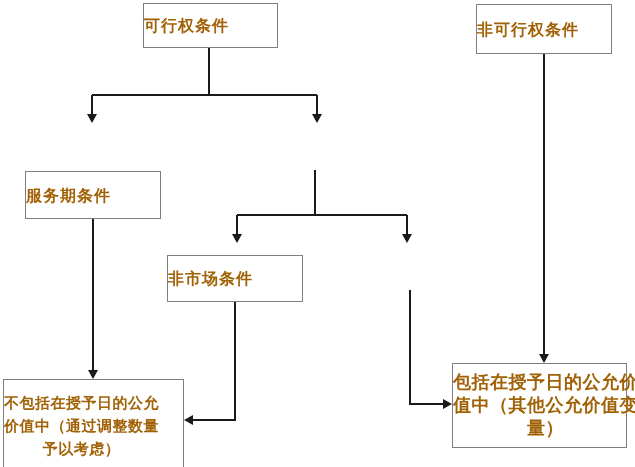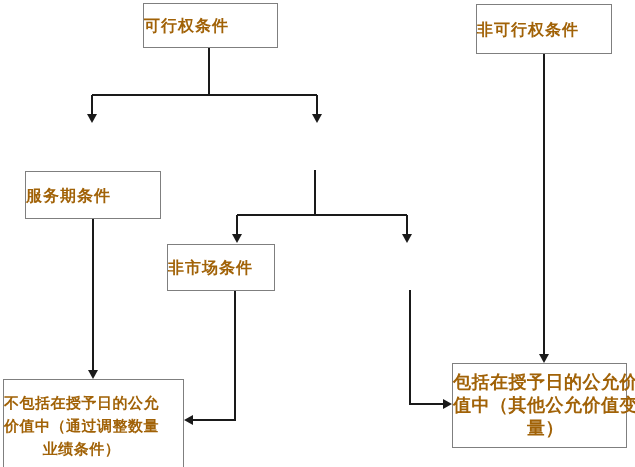--- a/index.html
+++ b/index.html
@@ -46,21 +46,21 @@
     line-height: 23px;
   }
   .node .multiline { display: block; }
   .node .tline { display: block; white-space: nowrap; }
 
   
   #node-vesting      { left: 143px; top: 3px;   width: 135px; height: 45px; }
   #node-non-vesting  { left: 476px; top: 4px;   width: 136px; height: 50px; }
   #node-service      { left: 25px;  top: 123px; width: 136px; height: 48px; margin-top: 48px; }
   #node-performance  { left: 248px; top: 123px; width: 134px; height: 47px; }
-  #node-non-market   { left: 167px; top: 244px; width: 108px; height: 47px; }
+  #node-non-market   { left: 167px; top: 255px; width: 136px; height: 47px; }
   #node-market       { left: 342px; top: 243px; width: 135px; height: 47px; }
   #node-excluded     { left: 3px;   top: 379px; width: 181px; height: 93px; font-size: 15px; letter-spacing: 0.5px; }
   #node-included     { left: 452px; top: 363px; width: 175px; height: 85px; font-size: 18px; letter-spacing: 0.5px; }
 </style>
 </head>
 <body>
 
 <div id="canvas">
 
   <svg id="edges-svg" viewBox="0 0 635 467" xmlns="http://www.w3.org/2000/svg">
@@ -101,21 +101,21 @@
 
   <div class="node" id="node-non-market">
     <span>非市场条件</span>
   </div>
 
 
   <div class="node" id="node-excluded">
     <span class="multiline">
       <span class="tline">不包括在授予日的公允</span>
       <span class="tline">价值中（通过调整数量</span>
-      <span class="tline">业绩条件）</span>
+      <span class="tline">予以考虑）</span>
     </span>
   </div>
 
   <div class="node" id="node-included">
     <span class="multiline">
       <span class="tline">包括在授予日的公允价</span>
       <span class="tline">值中（其他公允价值变</span>
       <span class="tline">量）</span>
     </span>
   </div>

